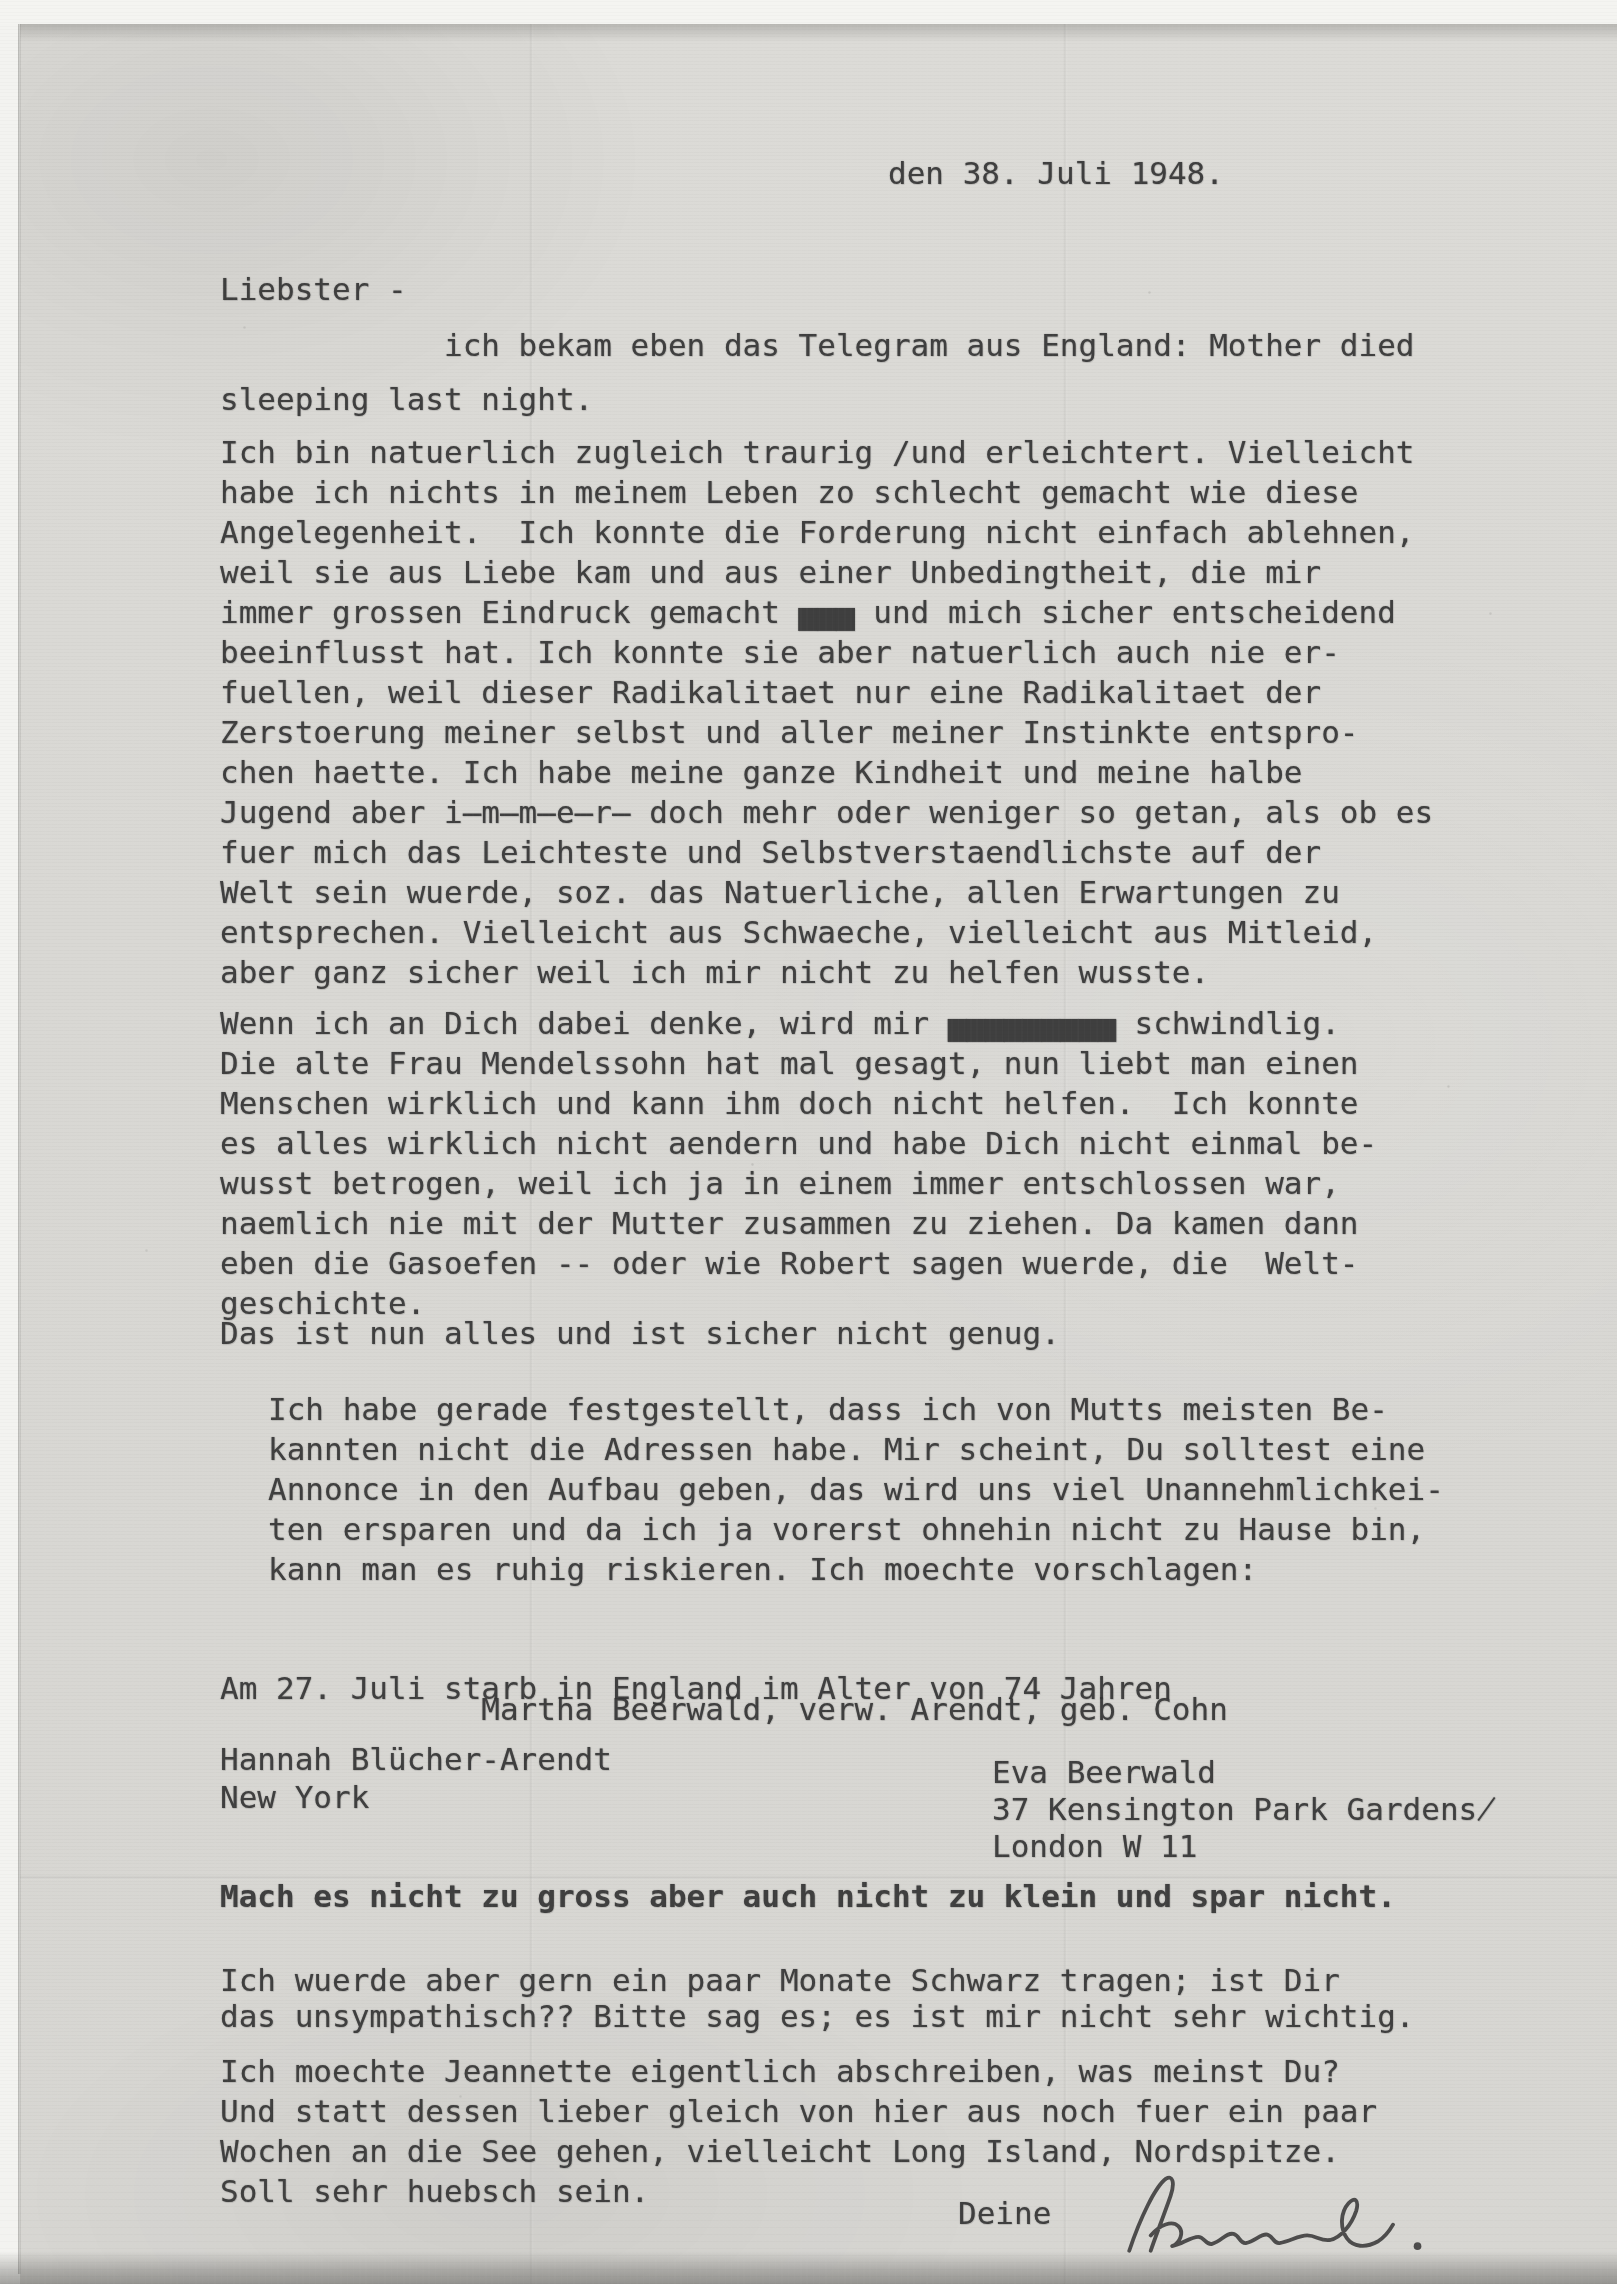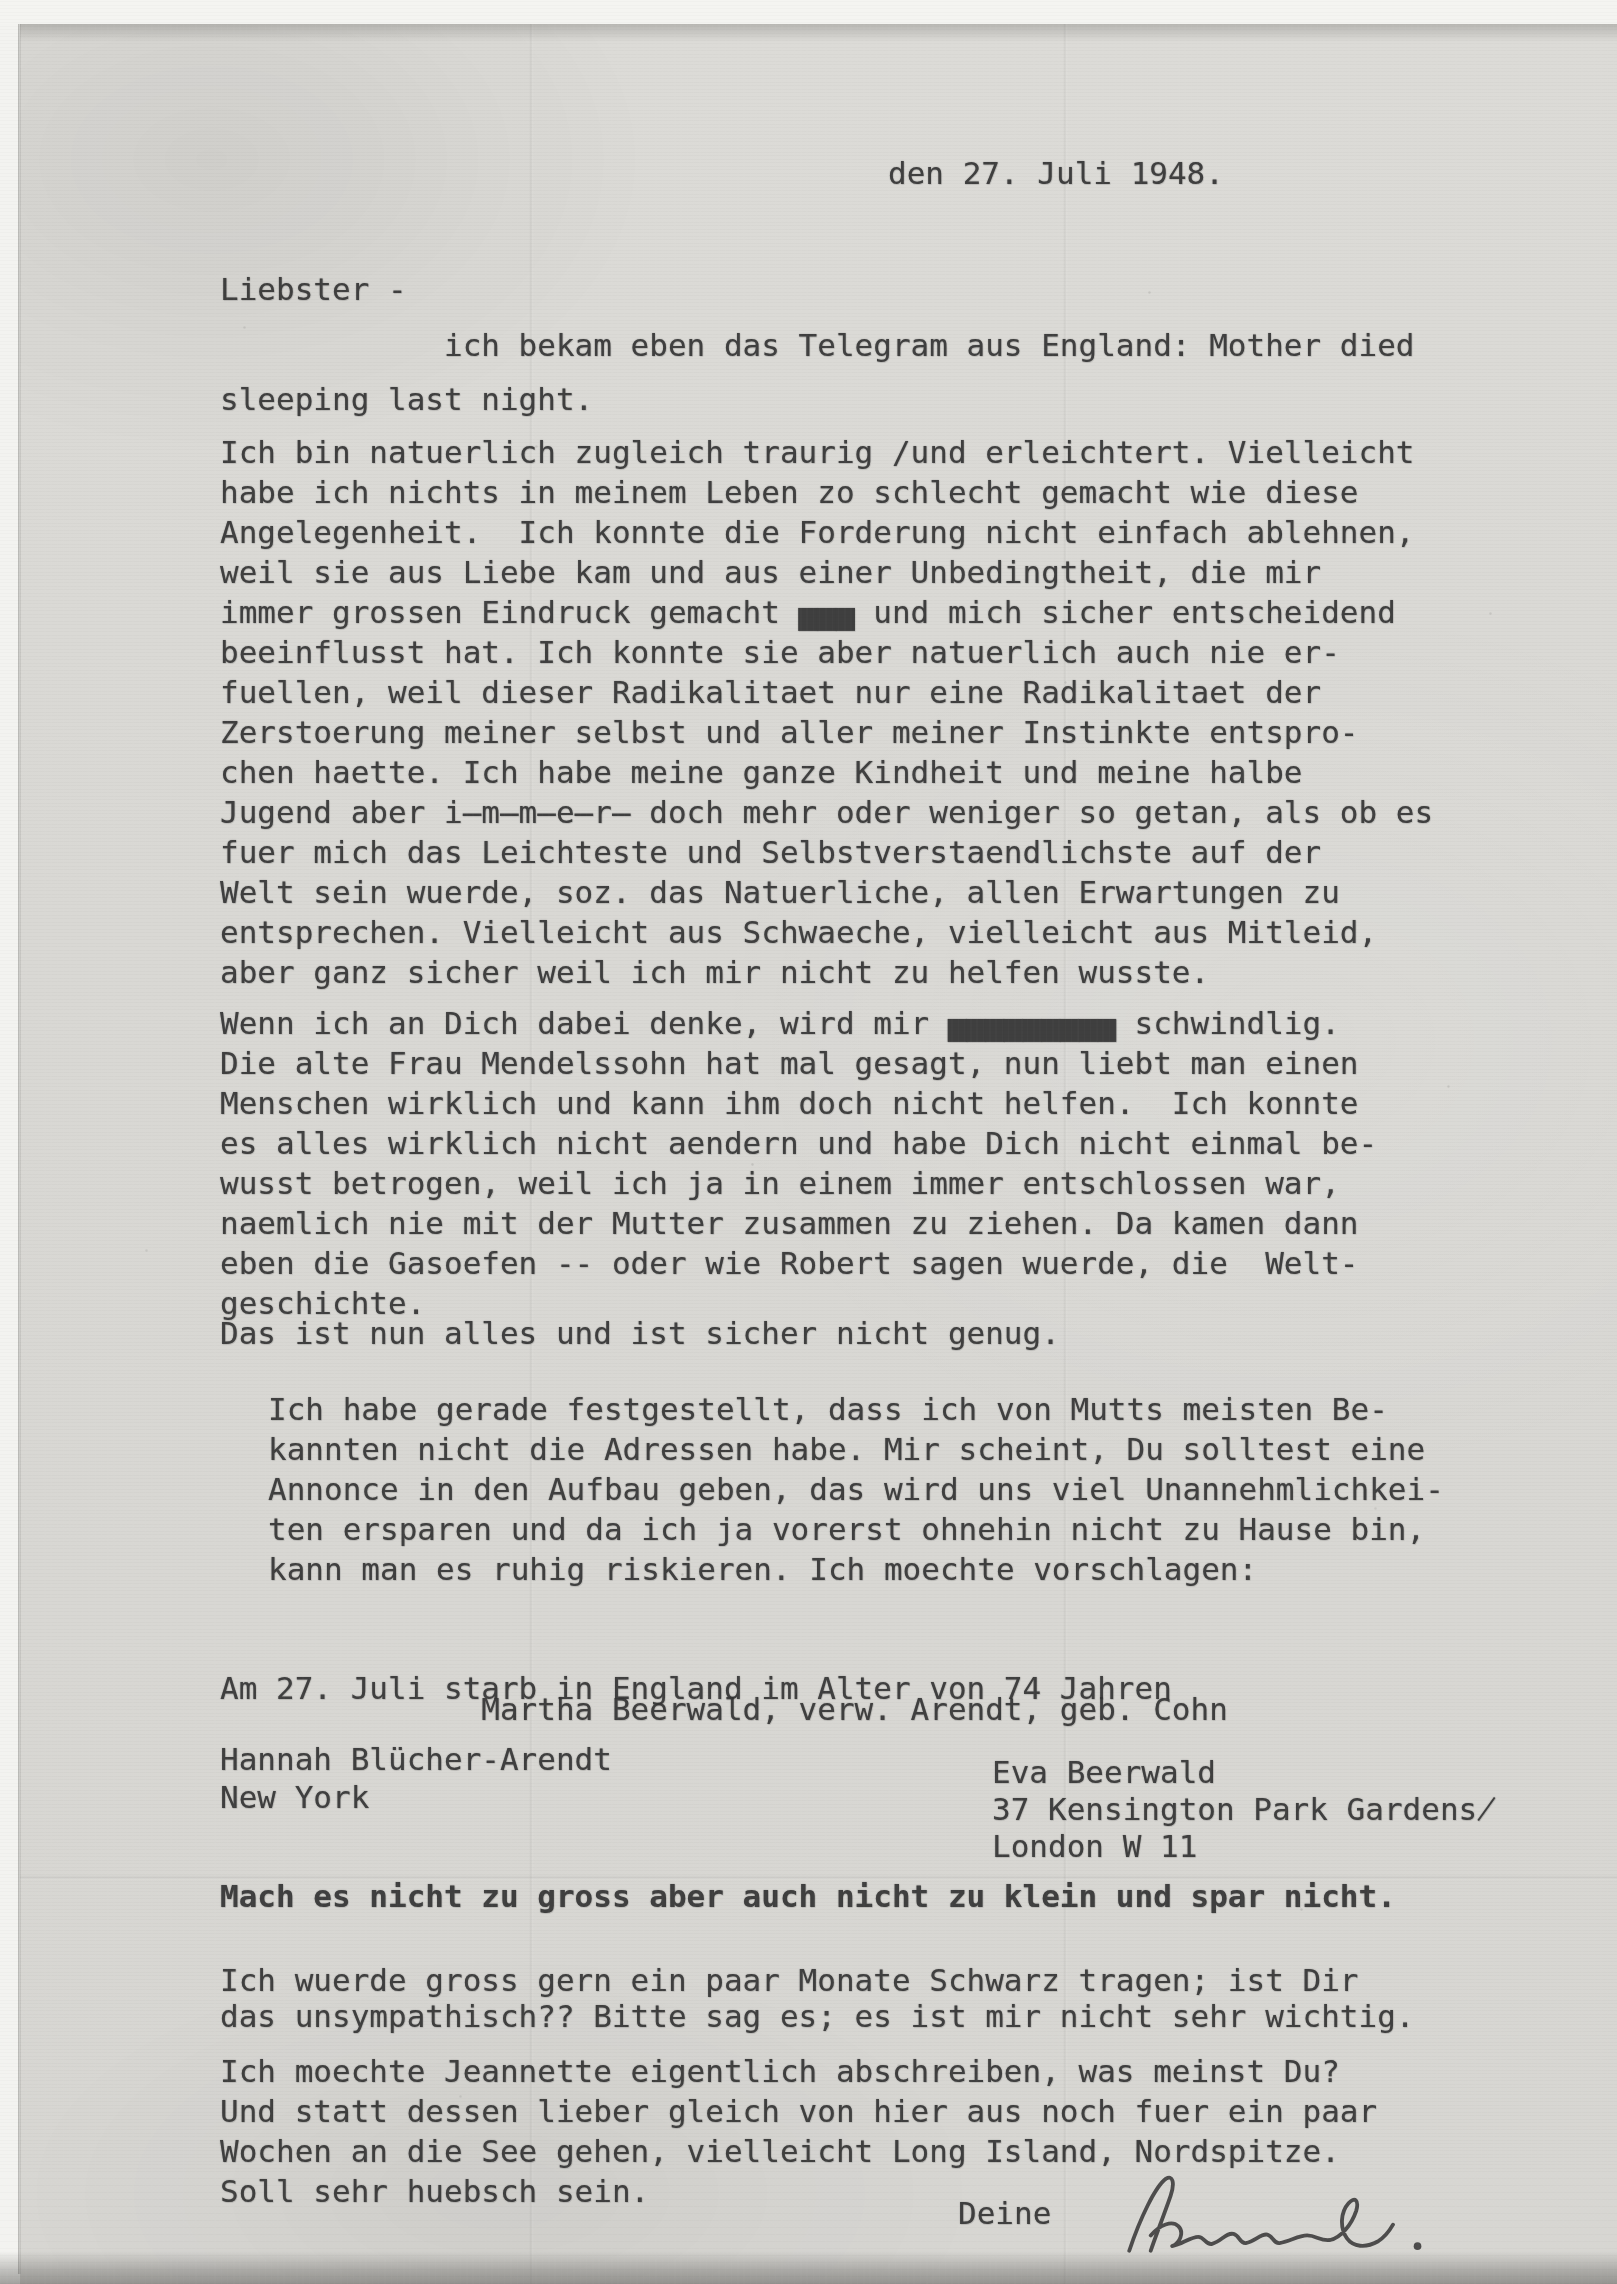--- a/index.html
+++ b/index.html
@@ -131,21 +131,21 @@
   <div class="paper-top-edge"></div>
   <div class="paper-left-edge"></div>
 
   <div class="crease-v crease-v1"></div>
   <div class="crease-v crease-v2"></div>
   <div class="crease-h crease-h1"></div>
   <div class="speckles"></div>
 
   <div class="content">
 
-    <div class="txt date">den 27. Juli 1948.</div>
+    <div class="txt date">den 38. Juli 1948.</div>
 
     <div class="txt salutation">Liebster -</div>
 
     <div class="txt opening">            ich bekam eben das Telegram aus England: Mother died
 sleeping last night.</div>
 
     <div class="txt p2">Ich bin natuerlich zugleich traurig /und erleichtert. Vielleicht
 habe ich nichts in meinem Leben zo schlecht gemacht wie diese
 Angelegenheit.  Ich konnte die Forderung nicht einfach ablehnen,
 weil sie aus Liebe kam und aus einer Unbedingtheit, die mir
@@ -183,21 +183,21 @@
 
     <div class="txt ann-left">Hannah Blücher-Arendt
 New York</div>
 
     <div class="txt ann-right">Eva Beerwald
 37 Kensington Park Gardens̸
 London W 11</div>
 
     <div class="txt p6">Mach es nicht zu gross aber auch nicht zu klein und spar nicht.</div>
 
-    <div class="txt p7">Ich wuerde gross gern ein paar Monate Schwarz tragen; ist Dir
+    <div class="txt p7">Ich wuerde aber gern ein paar Monate Schwarz tragen; ist Dir
 das unsympathisch?? Bitte sag es; es ist mir nicht sehr wichtig.</div>
 
     <div class="txt p8">Ich moechte Jeannette eigentlich abschreiben, was meinst Du?
 Und statt dessen lieber gleich von hier aus noch fuer ein paar
 Wochen an die See gehen, vielleicht Long Island, Nordspitze.
 Soll sehr huebsch sein.</div>
 
     <div class="txt valediction">Deine</div>
 
     <svg class="signature" viewBox="0 0 420 120" fill="none" xmlns="http://www.w3.org/2000/svg" aria-label="Hannah.">

